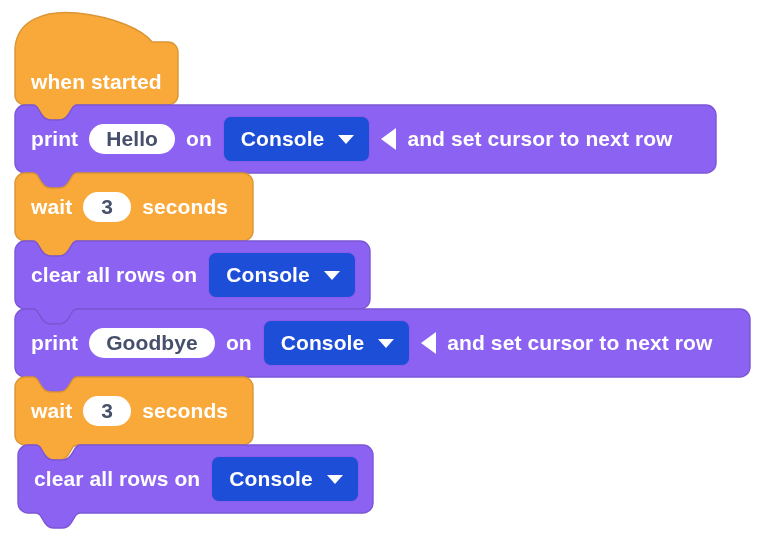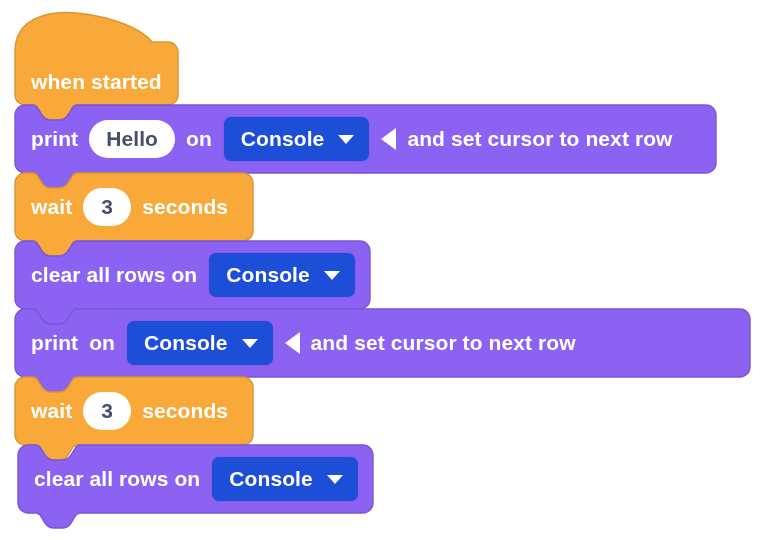--- a/index.html
+++ b/index.html
@@ -56,21 +56,21 @@
   
   .oval {
     background: #ffffff;
     color: #47506b;
     border-radius: 999px;
     font-size: 21px;
     font-weight: bold;
     display: inline-flex;
     align-items: center;
     justify-content: center;
-    height: 38px;
+    height: 30px;
     padding: 0 17px;
     margin-right: 11px;
     box-sizing: border-box;
   }
   .oval.num {
     min-width: 48px;
     padding: 0 10px;
   }
 
   
@@ -155,20 +155,21 @@
           <span class="caret"></span>
         </span>
       </div>
     </div>
     <div class="block" style="left: 15px; top: 309px; width: 735px; height: 68px;">
       <svg class="bg" width="735" height="84" viewBox="0 0 735 84" style="overflow: visible;">
         <path d="M 10 0 L 18 0 c 2 0 3 1 4 2 l 5 8 c 2 3 5 5 9 5 l 8 0 c 4 0 7 -2 9 -5 l 5 -8 c 1 -1 2 -2 4 -2 L 725 0 a 10 10 0 0 1 10 10 L 735 58 a 10 10 0 0 1 -10 10 L 62 68 c -2 0 -3 1 -4 2 l -5 8 c -2 3 -5 5 -9 5 l -8 0 c -4 0 -7 -2 -9 -5 l -5 -8 c -1 -1 -2 -2 -4 -2 L 10 68 a 10 10 0 0 1 -10 -10 L 0 10 a 10 10 0 0 1 10 -10 Z" fill="#8c62f2" stroke="#7b56d5" stroke-width="1.4"></path>
       </svg>
       <div class="content">
         <span class="lbl">print</span>
+        <span class="oval">Goodbye</span>
         <span class="lbl">on</span>
         <span class="dropdown">
           <span>Console</span>
           <span class="caret"></span>
         </span>
         <span class="tri-left"></span>
         <span class="lbl">and set cursor to next row</span>
       </div>
     </div>
     <div class="block" style="left: 15px; top: 377px; width: 238px; height: 68px;">

